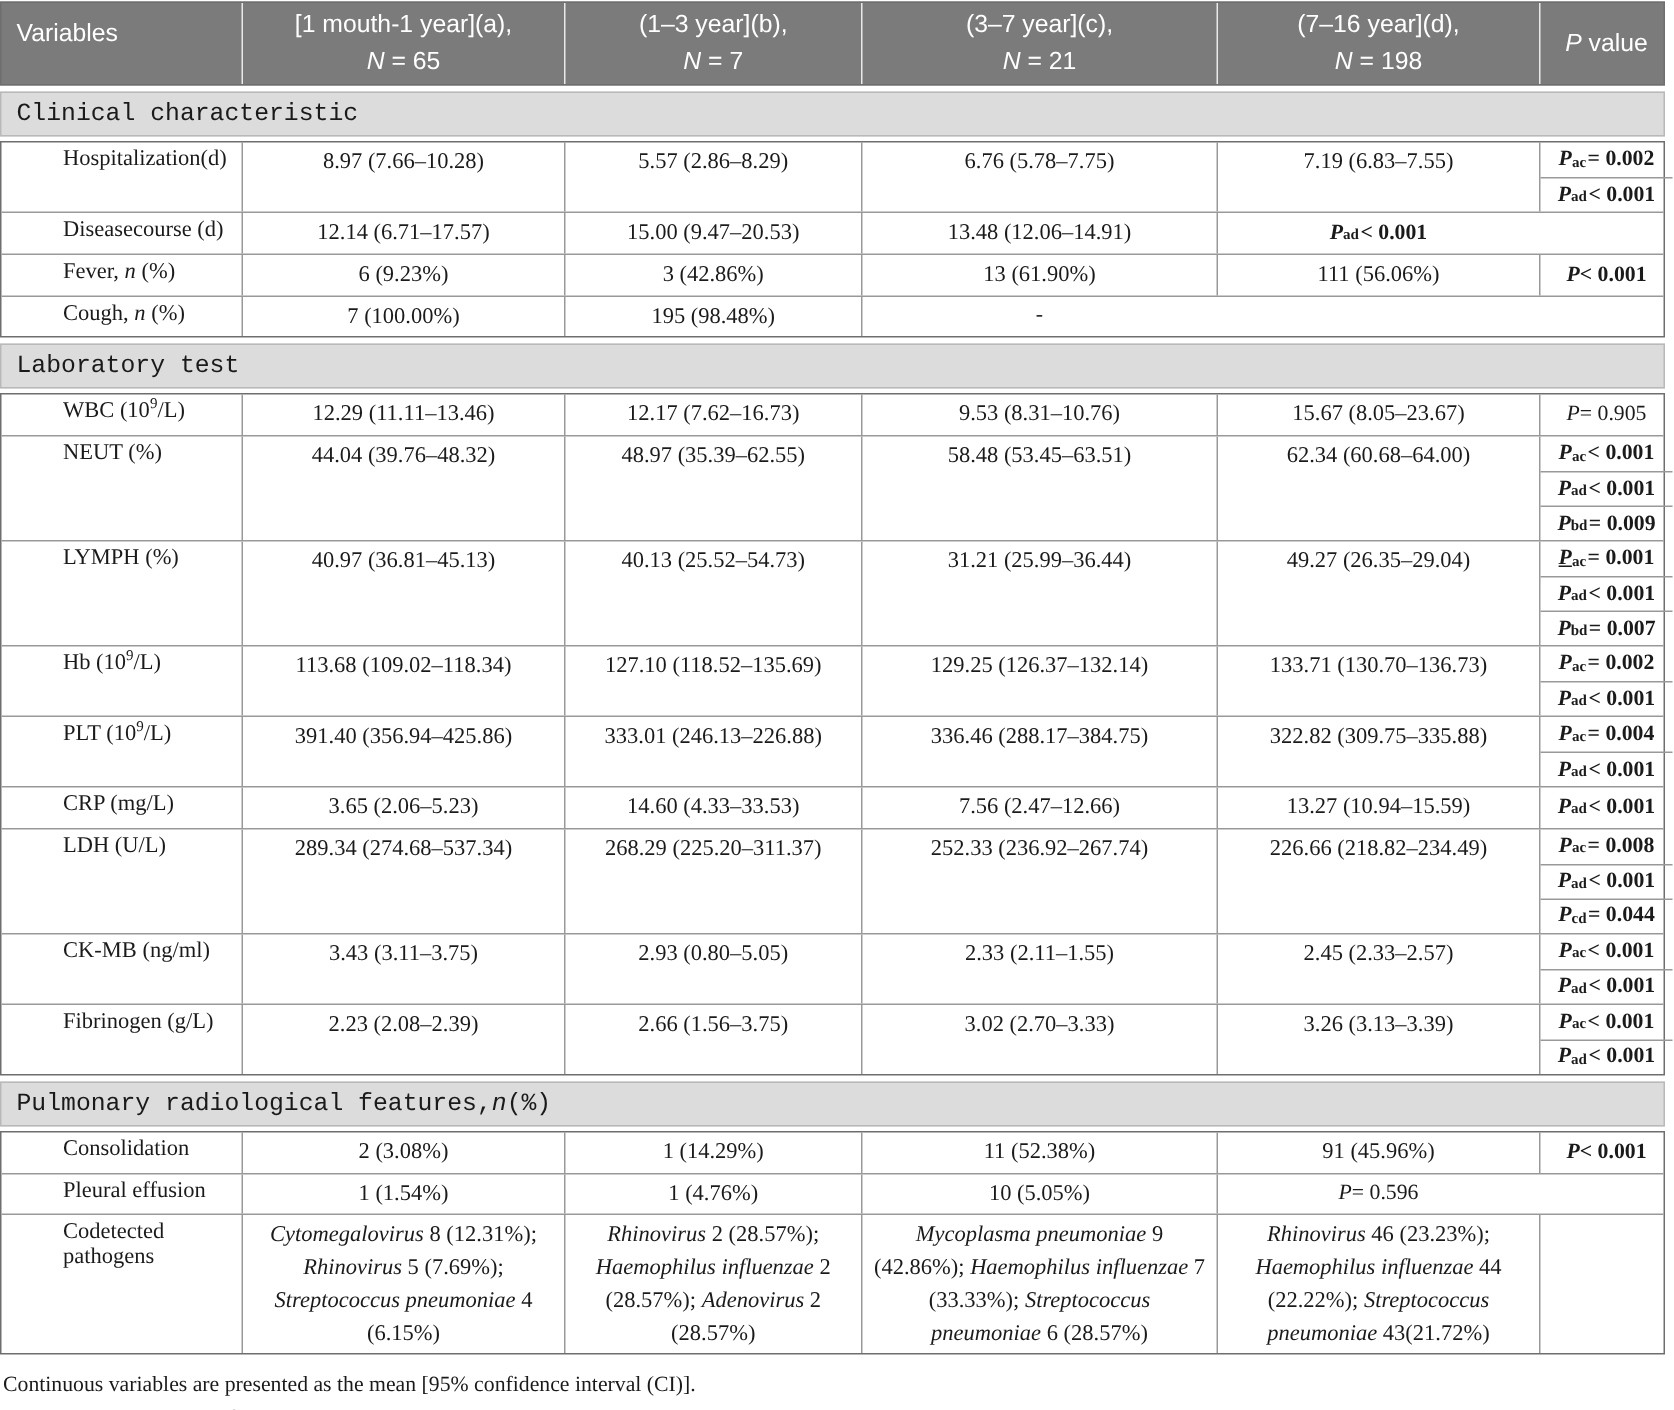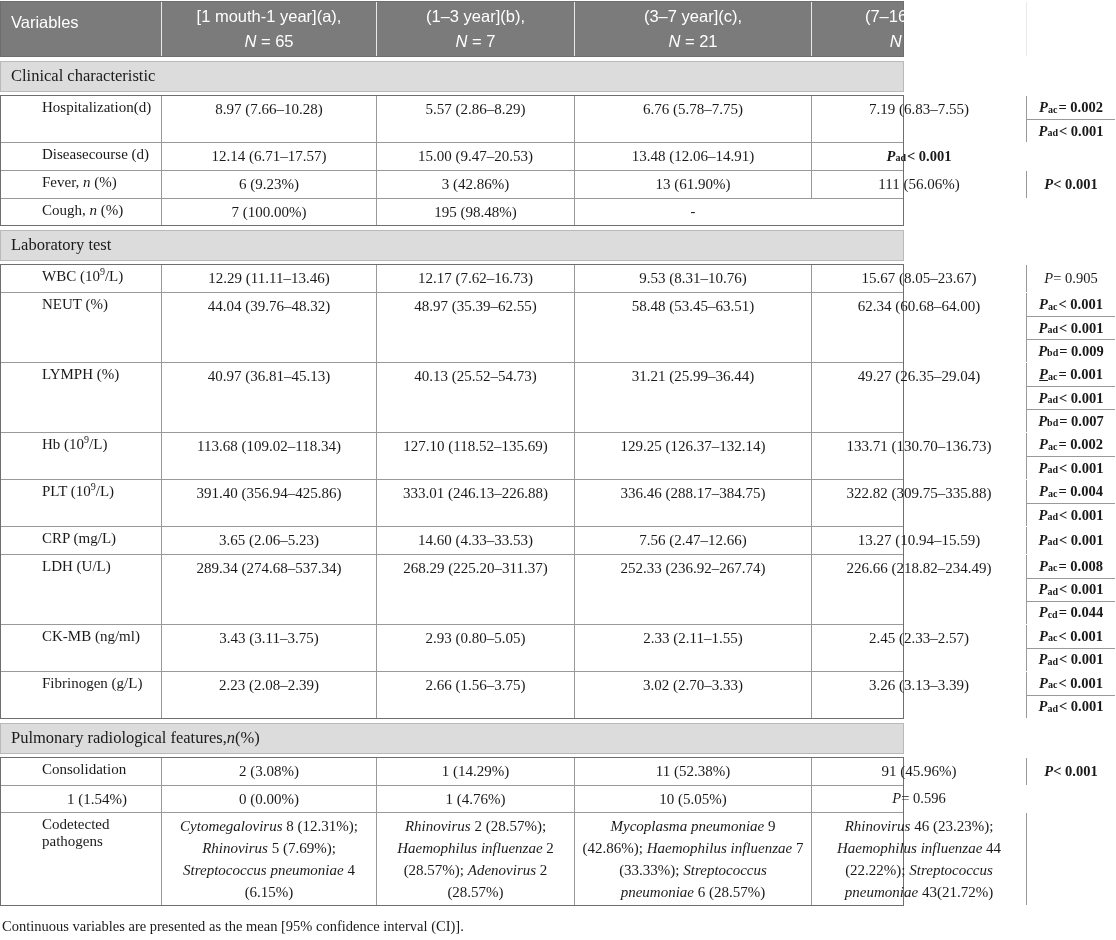--- a/index.html
+++ b/index.html
@@ -6,21 +6,21 @@
     --header-bg:#7b7b7b;
     --header-text:#ffffff;
     --section-bg:#dcdcdc;
     --border:#999999;
     --frame:#6e6e6e;
     --text:#1a1a1a;
   }
   html,body{margin:0;padding:0;background:#ffffff;color:var(--text);}
   body{font-family:"Liberation Serif", serif; width:1116px;}
   .page{width:1116px;box-sizing:border-box;padding:1px 0 6px 0;}
-  .tbl{width:904px;box-sizing:border-box;}
+  .tbl{width:1110px;box-sizing:border-box;}
 
   
   .thead{
     display:grid;
     grid-template-columns:160px 215px 198px 237px 215px 89px;
     background:var(--header-bg);
     color:var(--header-text);
     font-family:"Liberation Sans", sans-serif;
     font-size:16.5px;
     min-height:56px;
@@ -34,21 +34,21 @@
   }
   .hcell.hfirst{border-left:none;text-align:left;justify-content:flex-start;padding:8px 0 0 10px;}
   .hcell i{font-style:italic;}
 
   
   .band{
     margin-top:4px;margin-bottom:3px;
     background:var(--section-bg);
     border:1px solid #b9b9b9;
     box-sizing:border-box;
-    font-family:Liberation Serif, serif;
+    font-family:Liberation Mono, monospace;
     font-size:16.5px;
     padding:4px 10px 5px 10px;
     min-height:30px;
     display:flex;align-items:center;
   }
 
   
   .block{border:1px solid var(--frame);box-sizing:border-box;}
   .row{
     display:grid;
@@ -265,22 +265,22 @@
             <div class="cell label">Consolidation</div>
             <div class="cell val">2 (3.08%)</div>
             <div class="cell val">1 (14.29%)</div>
             <div class="cell val">11 (52.38%)</div>
             <div class="cell val">91 (45.96%)</div>
             <div class="cell pcell">
               <div class="psub b"><i>P</i> &lt; 0.001</div>
             </div>
           </div>
           <div class="row">
+            <div class="cell label">Pleural effusion</div>
             <div class="cell val">1 (1.54%)</div>
-            <div class="cell val">0 (0.00%)</div>
             <div class="cell val">1 (4.76%)</div>
             <div class="cell val">10 (5.05%)</div>
             <div class="cell pcell">
               <div class="psub"><i>P</i> = 0.596</div>
             </div>
           </div>
           <div class="row">
             <div class="cell label">Codetected pathogens</div>
             <div class="cell val"><i>Cytomegalovirus</i> 8 (12.31%); <i>Rhinovirus</i> 5 (7.69%); <i>Streptococcus pneumoniae</i> 4 (6.15%)</div>
             <div class="cell val"><i>Rhinovirus</i> 2 (28.57%); <i>Haemophilus influenzae</i> 2 (28.57%); <i>Adenovirus</i> 2 (28.57%)</div>

